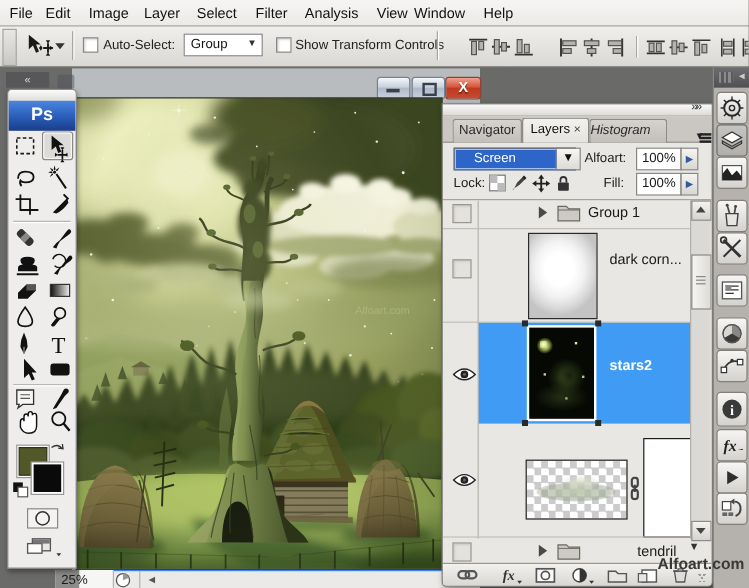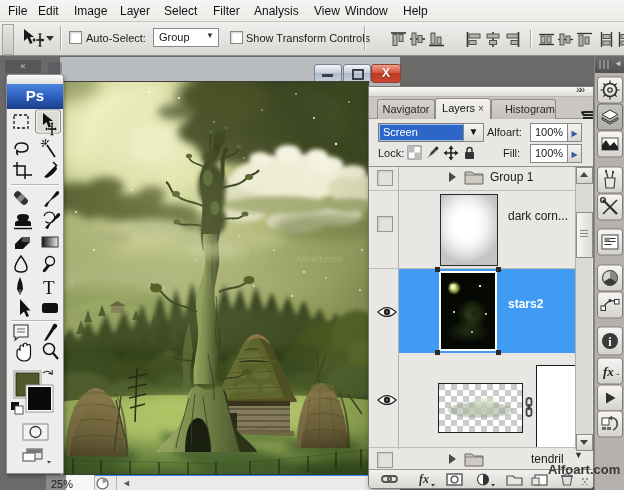--- a/index.html
+++ b/index.html
@@ -692,25 +692,25 @@
 <div class="abs" style="left:5px;top:60px;width:36px;height:13px;background:#57575a;color:#d8d8d8;font-size:9px;text-align:center;line-height:12px">«</div>
 
 <div class="abs" id="layerspanel" style="left:368px;top:86px;width:224px;height:401px;background:#e9e7e3;border:1px solid #7e7c78;border-radius:0 0 4px 4px;box-shadow:2px 3px 6px rgba(0,0,0,.4);overflow:hidden;font-size:11px;color:#1a1a1a;">
 
   <div class="abs" style="left:0;top:0;width:224px;height:9px;background:linear-gradient(#fbfaf9,#dddbd7);border-bottom:1px solid #b9b6b1;"></div>
   <div class="abs" style="left:207px;top:-3px;width:16px;height:12px;font-size:10px;color:#333;letter-spacing:-2px;">»»</div>
 
   <div class="abs" style="left:0;top:10px;width:224px;height:21px;background:#cac7c2;border-bottom:1px solid #96938e;"></div>
   <div class="abs" style="left:8px;top:12px;width:56px;height:19px;background:linear-gradient(#d6d3cf,#c2bfba);border:1px solid #8f8c87;border-bottom:none;border-radius:3px 3px 0 0;text-align:center;line-height:18px;color:#2a2a2a;">Navigator</div>
   <div class="abs" style="left:66px;top:11px;width:54px;height:20px;background:linear-gradient(#f2f1ee,#e6e4e0);border:1px solid #8f8c87;border-bottom:none;border-radius:3px 3px 0 0;text-align:center;line-height:19px;color:#111;">Layers&nbsp;<span style="font-size:10px;color:#444">×</span></div>
-  <div class="abs" style="left:122px;top:12px;width:63px;height:19px;background:linear-gradient(#d6d3cf,#c2bfba);border:1px solid #8f8c87;border-bottom:none;border-radius:3px 3px 0 0;text-align:right;line-height:18px;color:#2a2a2a;">Histogram</div>
+  <div class="abs" style="left:122px;top:12px;width:63px;height:19px;background:linear-gradient(#d6d3cf,#c2bfba);border:1px solid #8f8c87;border-bottom:none;border-radius:3px 3px 0 0;text-align:left;line-height:18px;color:#2a2a2a;font-style:italic;">Histogram</div>
   <div class="abs" style="left:210px;top:22px;font-size:8px;color:#222;">▼</div>
   <div class="abs" style="left:214px;top:24px;width:10px;height:2px;background:#222;box-shadow:0 3px 0 #222,0 6px 0 #222;"></div>
 
-  <div class="abs" style="left:9px;top:36px;width:84px;height:17px;background:#2d66c8;border:1px solid #7b7976;box-shadow:inset 0 0 0 1px #9fc2ee;color:#fff;line-height:16px;padding-left:4px;">Screen</div>
+  <div class="abs" style="left:9px;top:36px;width:84px;height:17px;background:#2d66c8;border:1px solid #7b7976;box-shadow:inset 0 0 0 1px #9fc2ee;color:#fff;line-height:16px;padding-left:16px;">Screen</div>
   <div class="abs" style="left:94px;top:36px;width:19px;height:17px;background:linear-gradient(#f7f6f4,#dddbd7);border:1px solid #8a8884;text-align:center;"><span style="font-size:10px;color:#111;position:relative;top:1px;">▼</span></div>
   <div class="abs" style="left:118px;top:39px;color:#222;">Alfoart:</div>
   <div class="abs" style="left:161px;top:36px;width:36px;height:17px;background:#fff;border:1px solid #8a8884;text-align:center;line-height:16px;">100%</div>
   <div class="abs" style="left:198px;top:36px;width:13px;height:17px;background:linear-gradient(#f5f4f2,#d8d6d2);border:1px solid #8a8884;text-align:center;"><span style="font-size:8px;color:#335a9e;position:relative;top:2px;">▶</span></div>
 
   <div class="abs" style="left:9px;top:60px;color:#222;">Lock:</div>
   <svg class="abs" style="left:38px;top:57px" width="70" height="18" viewBox="0 0 70 18">
     <g>
       <rect x="1" y="2" width="13" height="13" fill="#fff" stroke="#777" stroke-width="1"></rect>
       <rect x="1" y="2" width="6.5" height="6.5" fill="#bbb"></rect>

